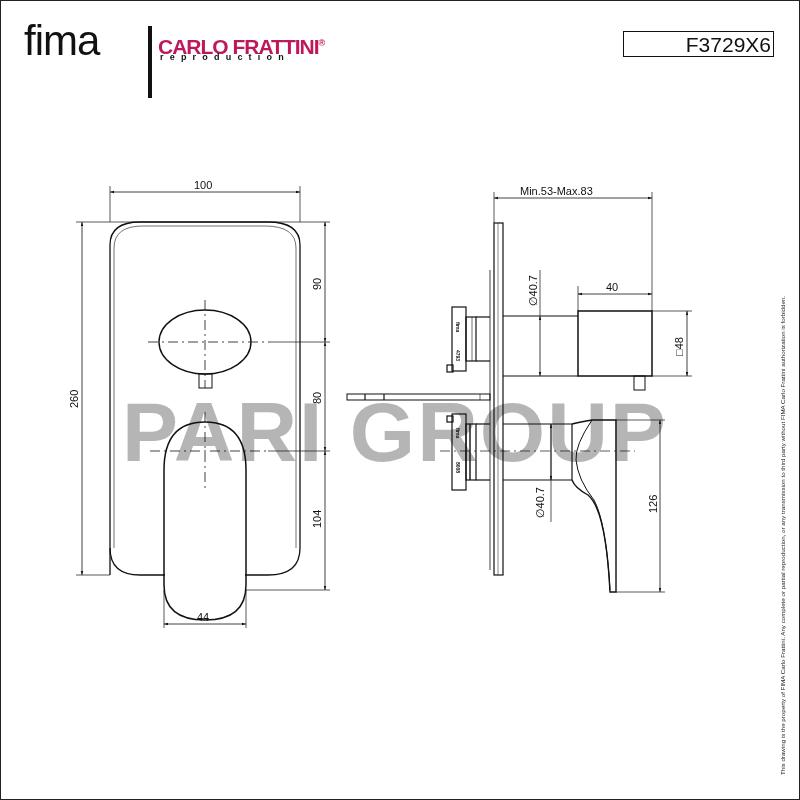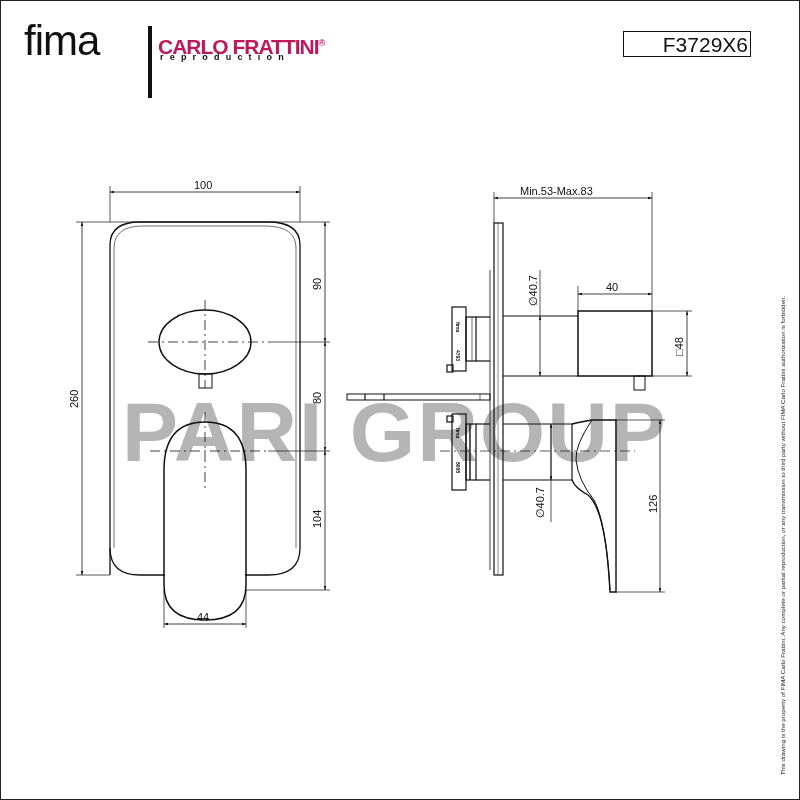--- a/index.html
+++ b/index.html
@@ -3,21 +3,21 @@
 <meta charset="utf-8">
 <style>
   html, body { margin: 0; padding: 0; background: #ffffff; }
   body { width: 800px; height: 800px; position: relative; overflow: hidden; font-family: "Liberation Sans", sans-serif; }
   .frame { position: absolute; left: 0; top: 0; width: 798px; height: 798px; border: 1px solid #222; }
   .brand { position: absolute; left: 24px; top: 18px; height: 64px; }
   .brand-fima { position: absolute; left: 0; top: 0; font-size: 42px; font-weight: normal; letter-spacing: -1px; color: #111; line-height: 46px; }
   .brand-bar { position: absolute; left: 124px; top: 8px; width: 4px; height: 72px; background: #111; }
   .brand-cf { position: absolute; left: 134px; top: 14px; font-size: 21px; font-weight: bold; letter-spacing: -1px; color: #be185d; line-height: 22px; white-space: nowrap; }
   .brand-sub { position: absolute; left: 136px; top: 34px; font-size: 9px; font-weight: bold; letter-spacing: 6.2px; color: #111; line-height: 10px; white-space: nowrap; }
-  .code-box { position: absolute; left: 623px; top: 31px; width: 128px; height: 26px; border: 1px solid #111; text-align: right; font-size: 21px; line-height: 26px; color: #111; padding-right: 2px; box-sizing: border-box; }
+  .code-box { position: absolute; left: 623px; top: 31px; width: 151px; height: 26px; border: 1px solid #111; text-align: right; font-size: 21px; line-height: 26px; color: #111; padding-right: 2px; box-sizing: border-box; }
   .legal { position: absolute; left: 779px; top: 775px; transform-origin: 0 0; transform: rotate(-90deg); font-size: 6.2px; color: #222; white-space: nowrap; font-family: "Liberation Sans", sans-serif; }
   svg.drawing { position: absolute; left: 0; top: 0; }
   .watermark { position: absolute; left: 122px; top: 352px; font-size: 84px; font-weight: bold; color: #a9a9a9; opacity: 0.85; letter-spacing: 2px; white-space: nowrap; line-height: 100px; pointer-events: none; margin-top: 30px; }
   .dim { font-family: "Liberation Sans", sans-serif; font-size: 11px; fill: #111; }
 </style>
 </head>
 <body>
 
 <div class="frame"></div>
 

